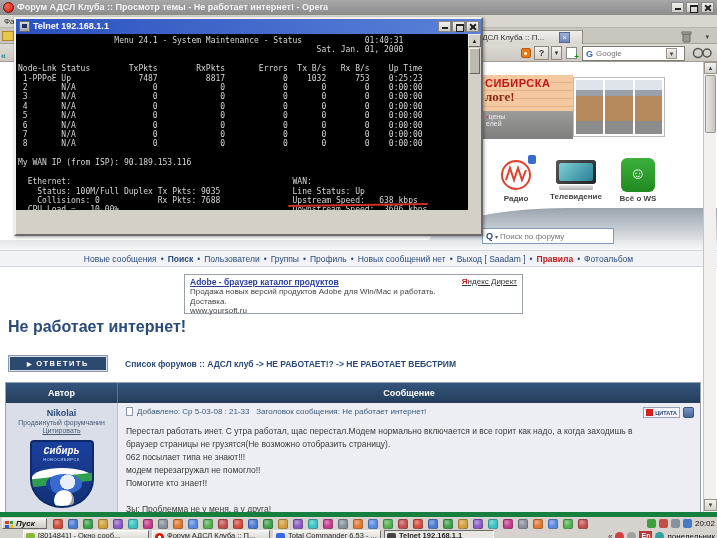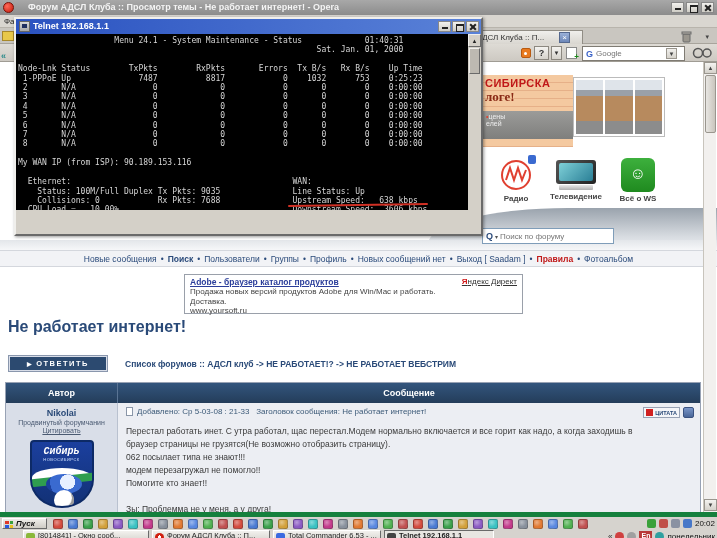--- a/index.html
+++ b/index.html
@@ -4,21 +4,21 @@
 <style>
   * { box-sizing: border-box; margin: 0; padding: 0; }
   html,body { width:717px; height:538px; }
   body { font-family:"Liberation Sans", sans-serif; background:#808080; }
   .abs { position:absolute; }
   #desktop { position:relative; width:717px; height:538px; overflow:hidden; background:#fff; }
 
   
   #op-titlebar { left:0; top:0; width:717px; height:15px;
     background:linear-gradient(180deg,#a8a8a8,#8c8c8c); color:#f4f4f4;
-    font-size:9px; font-weight:bold; line-height:15px; padding-left:28px; white-space:nowrap; overflow:hidden;}
+    font-size:9px; font-weight:bold; line-height:15px; padding-left:17px; white-space:nowrap; overflow:hidden;}
   #op-appicon { left:3px; top:2px; width:11px; height:11px; border-radius:50%;
     background:radial-gradient(circle at 35% 35%, #ff6a5a, #c21807); border:1px solid #7a0f06;}
   .winbtns { top:2px; display:flex; gap:2px; }
   #op-winbtns { right:3px; }
   .wbtn { width:13px; height:11px; background:linear-gradient(180deg,#f2f1ee,#cfcdc6);
     border:1px solid #888; position:relative; }
   .wbtn.min::after{content:"";position:absolute;left:3px;bottom:2px;width:6px;border-bottom:2px solid #222;}
   .wbtn.max::after{content:"";position:absolute;left:3px;top:2px;width:6px;height:5px;border:1px solid #222;border-top:2px solid #222;}
   .wbtn.close::before,.wbtn.close::after{content:"";position:absolute;left:5px;top:1px;width:2px;height:8px;background:#222;}
   .wbtn.close::before{transform:rotate(45deg);} .wbtn.close::after{transform:rotate(-45deg);}
@@ -56,21 +56,21 @@
     font-family:"Liberation Sans",sans-serif; }
   #gsearch .gcaret { width:11px; height:11px; background:linear-gradient(180deg,#f0efec,#d5d2cb);
     border:1px solid #9a968e; font-size:6px; line-height:10px; text-align:center; color:#444;}
   #glasses { left:692px; top:45px; width:20px; height:15px; }
 
   
   #content { left:0; top:62px; width:717px; height:450px; background:#fff; overflow:hidden; }
 
   
   #banner { left:483px; top:13px; width:182px; height:64px; display:flex; }
-  #banner-brick { width:90px; height:72px;
+  #banner-brick { width:90px; height:64px;
     background:repeating-linear-gradient(180deg,#f4c9a0 0 7px,#e6b088 7px 8px); padding:2px 0 8px 2px;}
   #banner-brick .b1 { color:#c01818; font-weight:bold; font-size:11px; letter-spacing:0.5px;}
   #banner-brick .b2 { color:#8a2a16; font-weight:bold; font-size:13px; font-family:"Liberation Serif",serif;}
   #banner-stone { position:absolute; left:0; top:36px; width:90px; height:28px;
     background:linear-gradient(180deg,#9b9b99,#7f7f7d); color:#eee; font-size:7px; padding:2px 0 0 3px;}
   #banner-stone .dot { color:#e04030; }
   #banner-imgs { width:92px; height:60px; background:#fff; border:1px solid #bbb; margin-top:2px;
     display:flex; gap:2px; padding:2px;}
   #banner-imgs .bld { flex:1; background:linear-gradient(180deg,#dfe4ea 0 18%,#9aa0a8 18% 30%,#b78a5e 30% 75%,#8c8c8c 75%);}
 

